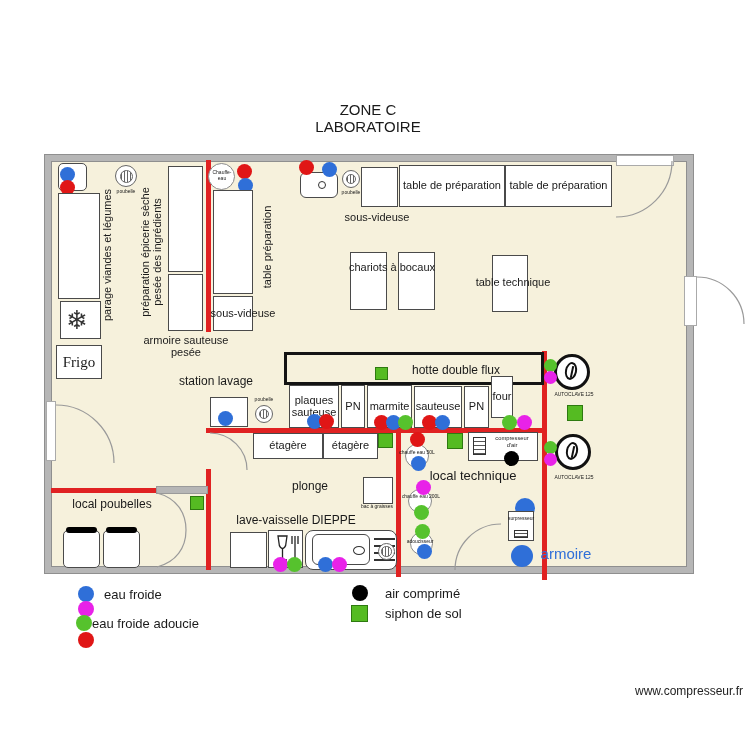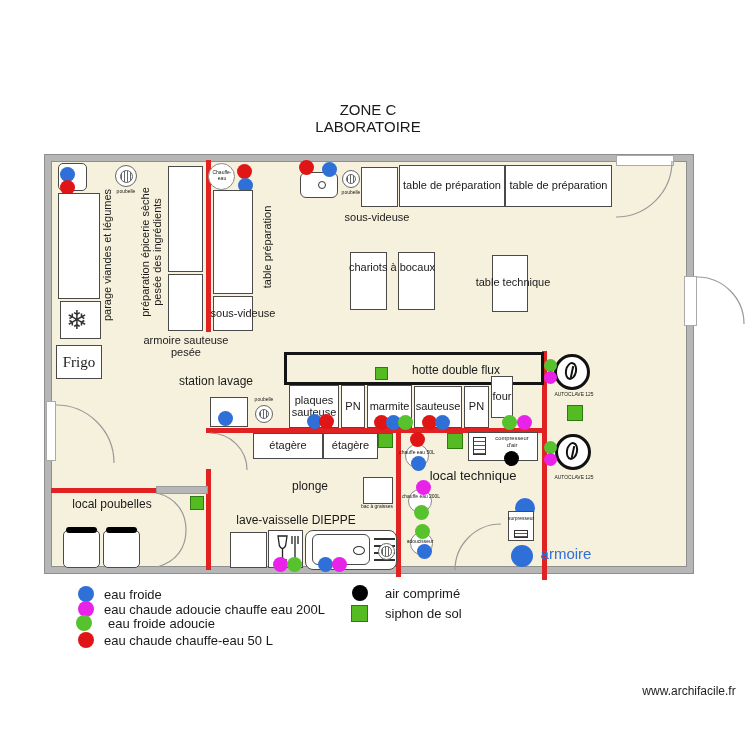--- a/index.html
+++ b/index.html
@@ -258,25 +258,23 @@
     <path d="M 697,277 A 47,47 0 0 1 744,324" fill="none" stroke="#9a9a9a" stroke-width="1.2"></path>
     <path d="M 56,405 A 58,58 0 0 1 114,463" fill="none" stroke="#9a9a9a" stroke-width="1.2"></path>
     <path d="M 455,570 A 46,46 0 0 1 501,524" fill="none" stroke="#9a9a9a" stroke-width="1.2"></path>
     <path d="M 210,433 A 37,37 0 0 1 247,470" fill="none" stroke="#9a9a9a" stroke-width="1.2"></path>
     <path d="M 157,493 C 176,498 186,512 186,530 C 186,548 176,562 157,567" fill="none" stroke="#9a9a9a" stroke-width="1.2"></path>
   </svg>
 
   <div class="dot d-blue" style="left:78px;top:586px;width:16px;height:16px"></div>
   <div class="legend-row" style="left:104px;top:587px">eau froide</div>
   <div class="dot d-mag" style="left:78px;top:601px;width:16px;height:16px"></div>
-  <div class="legend-row" style="left:104px;top:602px">eau chaude adoucie chauffe eau 200L</div>
   <div class="dot d-green" style="left:76px;top:615px;width:16px;height:16px"></div>
-  <div class="legend-row" style="left:108px;top:616px">eau froide adoucie</div>
+  <div class="legend-row" style="left:92px;top:616px">eau froide adoucie</div>
   <div class="dot d-red" style="left:78px;top:632px;width:16px;height:16px"></div>
-  <div class="legend-row" style="left:104px;top:633px">eau chaude chauffe-eau 50 L</div>
   <div class="dot d-black" style="left:352px;top:585px;width:16px;height:16px"></div>
   <div class="legend-row" style="left:385px;top:586px">air comprimé</div>
   <div class="gsq" style="left:351px;top:605px;width:17px;height:17px"></div>
   <div class="legend-row" style="left:385px;top:606px">siphon de sol</div>
 
-  <div class="lbl s12" style="left:689px;top:691px;color:#222">www.archifacile.fr</div>
+  <div class="lbl s12" style="left:689px;top:691px;color:#222">www.compresseur.fr</div>
 
 </div>
 
 </body></html>

